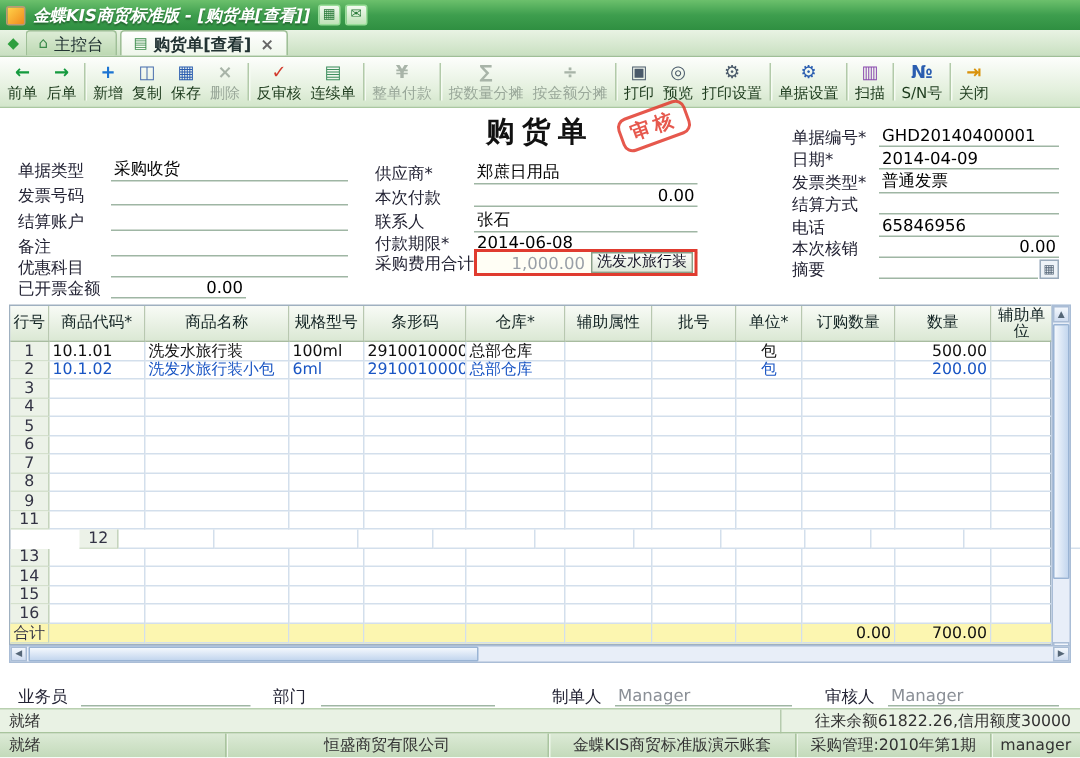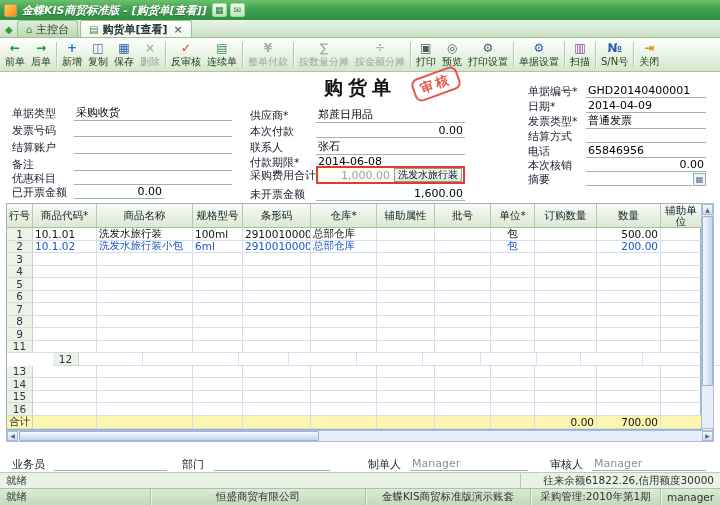--- a/index.html
+++ b/index.html
@@ -268,24 +268,20 @@
     <span class="flabel" style="width:66px">付款期限*</span>
     <span class="fval">2014-06-08</span>
   </div>
   <div class="fld" style="left:250px;top:166px;width:215px;height:18px">
     <span class="flabel" style="width:66px">采购费用合计</span>
     <span class="feebox">
       <span class="feeval">1,000.00</span>
       <button class="gen-btn">洗发水旅行装</button>
     </span>
   </div>
-  <div class="fld" style="left:250px;top:187px;width:215px">
-    <span class="flabel" style="width:66px">未开票金额</span>
-    <span class="fval num">1,600.00</span>
-  </div>
 
   <div class="fld" style="left:528px;top:84px;width:178px">
     <span class="flabel" style="width:58px">单据编号*</span>
     <span class="fval">GHD20140400001</span>
   </div>
   <div class="fld" style="left:528px;top:99px;width:178px">
     <span class="flabel" style="width:58px">日期*</span>
     <span class="fval">2014-04-09</span>
   </div>
   <div class="fld" style="left:528px;top:114px;width:178px">

